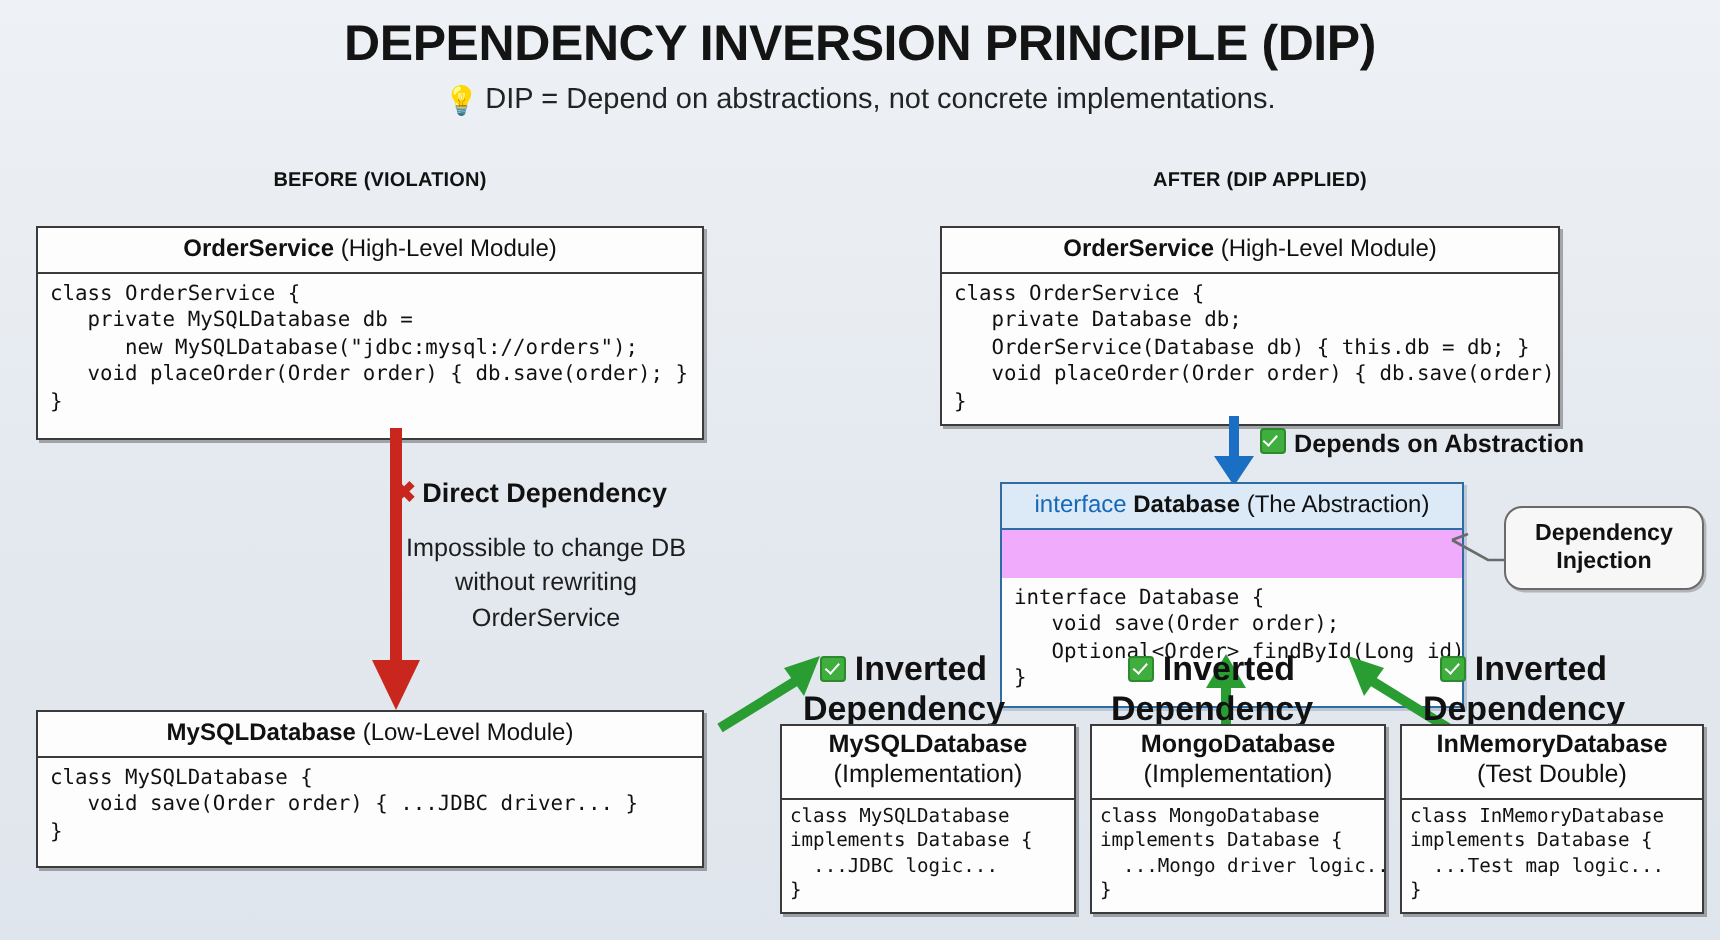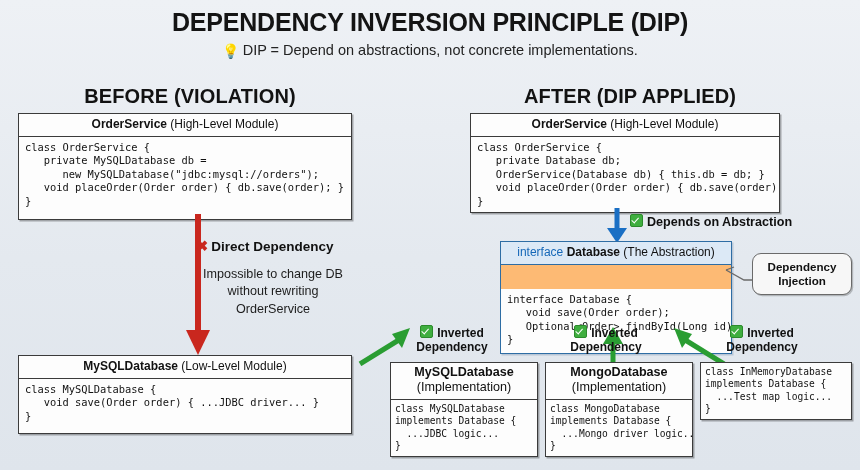--- a/index.html
+++ b/index.html
@@ -38,21 +38,21 @@
     color: #232323;
     white-space: nowrap;
   }
   #subtitle-row .bulb {
     font-size: 14px;
     margin-right: 3px;
     vertical-align: -1px;
   }
 
   .section-heading {
-    font-size: 20px;
+    font-size: 10px;
     font-weight: bold;
     color: #121212;
     text-align: center;
     letter-spacing: 0.1px;
   }
   #heading-before { top: 85px; left: 20px; width: 340px; }
   #heading-after  { top: 85px; left: 460px; width: 340px; }
 
   
   .uml-box {
@@ -79,21 +79,21 @@
     line-height: 1.30;
     white-space: pre;
     padding: 4px 5px 4px 6px;
     color: #111;
     background: #fdfdfd;
   }
 
   
   .uml-box.iface {
     border-color: #2e6da4;
-    background: #fdba74;
+    background: #f0abfc;
     box-shadow: 1.5px 1.5px 0 rgba(40,80,130,0.22);
   }
   .uml-box.iface .uml-head {
     border-bottom: 1.4px solid #2e6da4;
     background: #dce9f6;
   }
   .uml-box.iface .uml-head .kw { color: #1668b8; font-weight: normal; }
 
   
   #box-orderservice-before { top: 113px; left: 18px; width: 334px; }
@@ -146,21 +146,21 @@
   #callout-leader { top: 258px; left: 724px; width: 36px; height: 34px; }
 
   
   .impl-box .uml-head { font-size: 12.6px; padding: 2px 2px 3px 2px; }
   .impl-box .uml-body { font-size: 9.6px; line-height: 1.30; padding: 3px 3px 3px 4px; }
   #box-mysql-impl    { top: 362px; left: 390px; width: 148px; }
   #box-mongo-impl    { top: 362px; left: 545px; width: 148px; }
   #box-inmemory-impl { top: 362px; left: 700px; width: 152px; }
 
   .inv-label {
-    font-size: 12px; font-weight: bold; line-height: 1.18;
+    font-size: 17px; font-weight: bold; line-height: 1.18;
     text-align: center; color: #111; white-space: nowrap;
   }
   #inv-label-1 { top: 325px; left: 398px; width: 108px; }
   #inv-label-2 { top: 325px; left: 552px; width: 108px; }
   #inv-label-3 { top: 325px; left: 708px; width: 108px; }
 
   #inv-arrow-1 { top: 326px; left: 352px; width: 60px; height: 40px; }
   #inv-arrow-2 { top: 326px; left: 598px; width: 30px; height: 40px; }
   #inv-arrow-3 { top: 326px; left: 672px; width: 60px; height: 40px; }
 
@@ -316,19 +316,23 @@
       <div class="strong">MongoDatabase</div>
       <div class="norm">(Implementation)</div>
     </div>
     <div class="uml-body">class MongoDatabase
 implements Database {
   ...Mongo driver logic...
 }</div>
   </div>
 
   <div class="abs uml-box impl-box" id="box-inmemory-impl">
+    <div class="uml-head">
+      <div class="strong">InMemoryDatabase</div>
+      <div class="norm">(Test Double)</div>
+    </div>
     <div class="uml-body">class InMemoryDatabase
 implements Database {
   ...Test map logic...
 }</div>
   </div>
 
 </div>
 
 </body></html>

